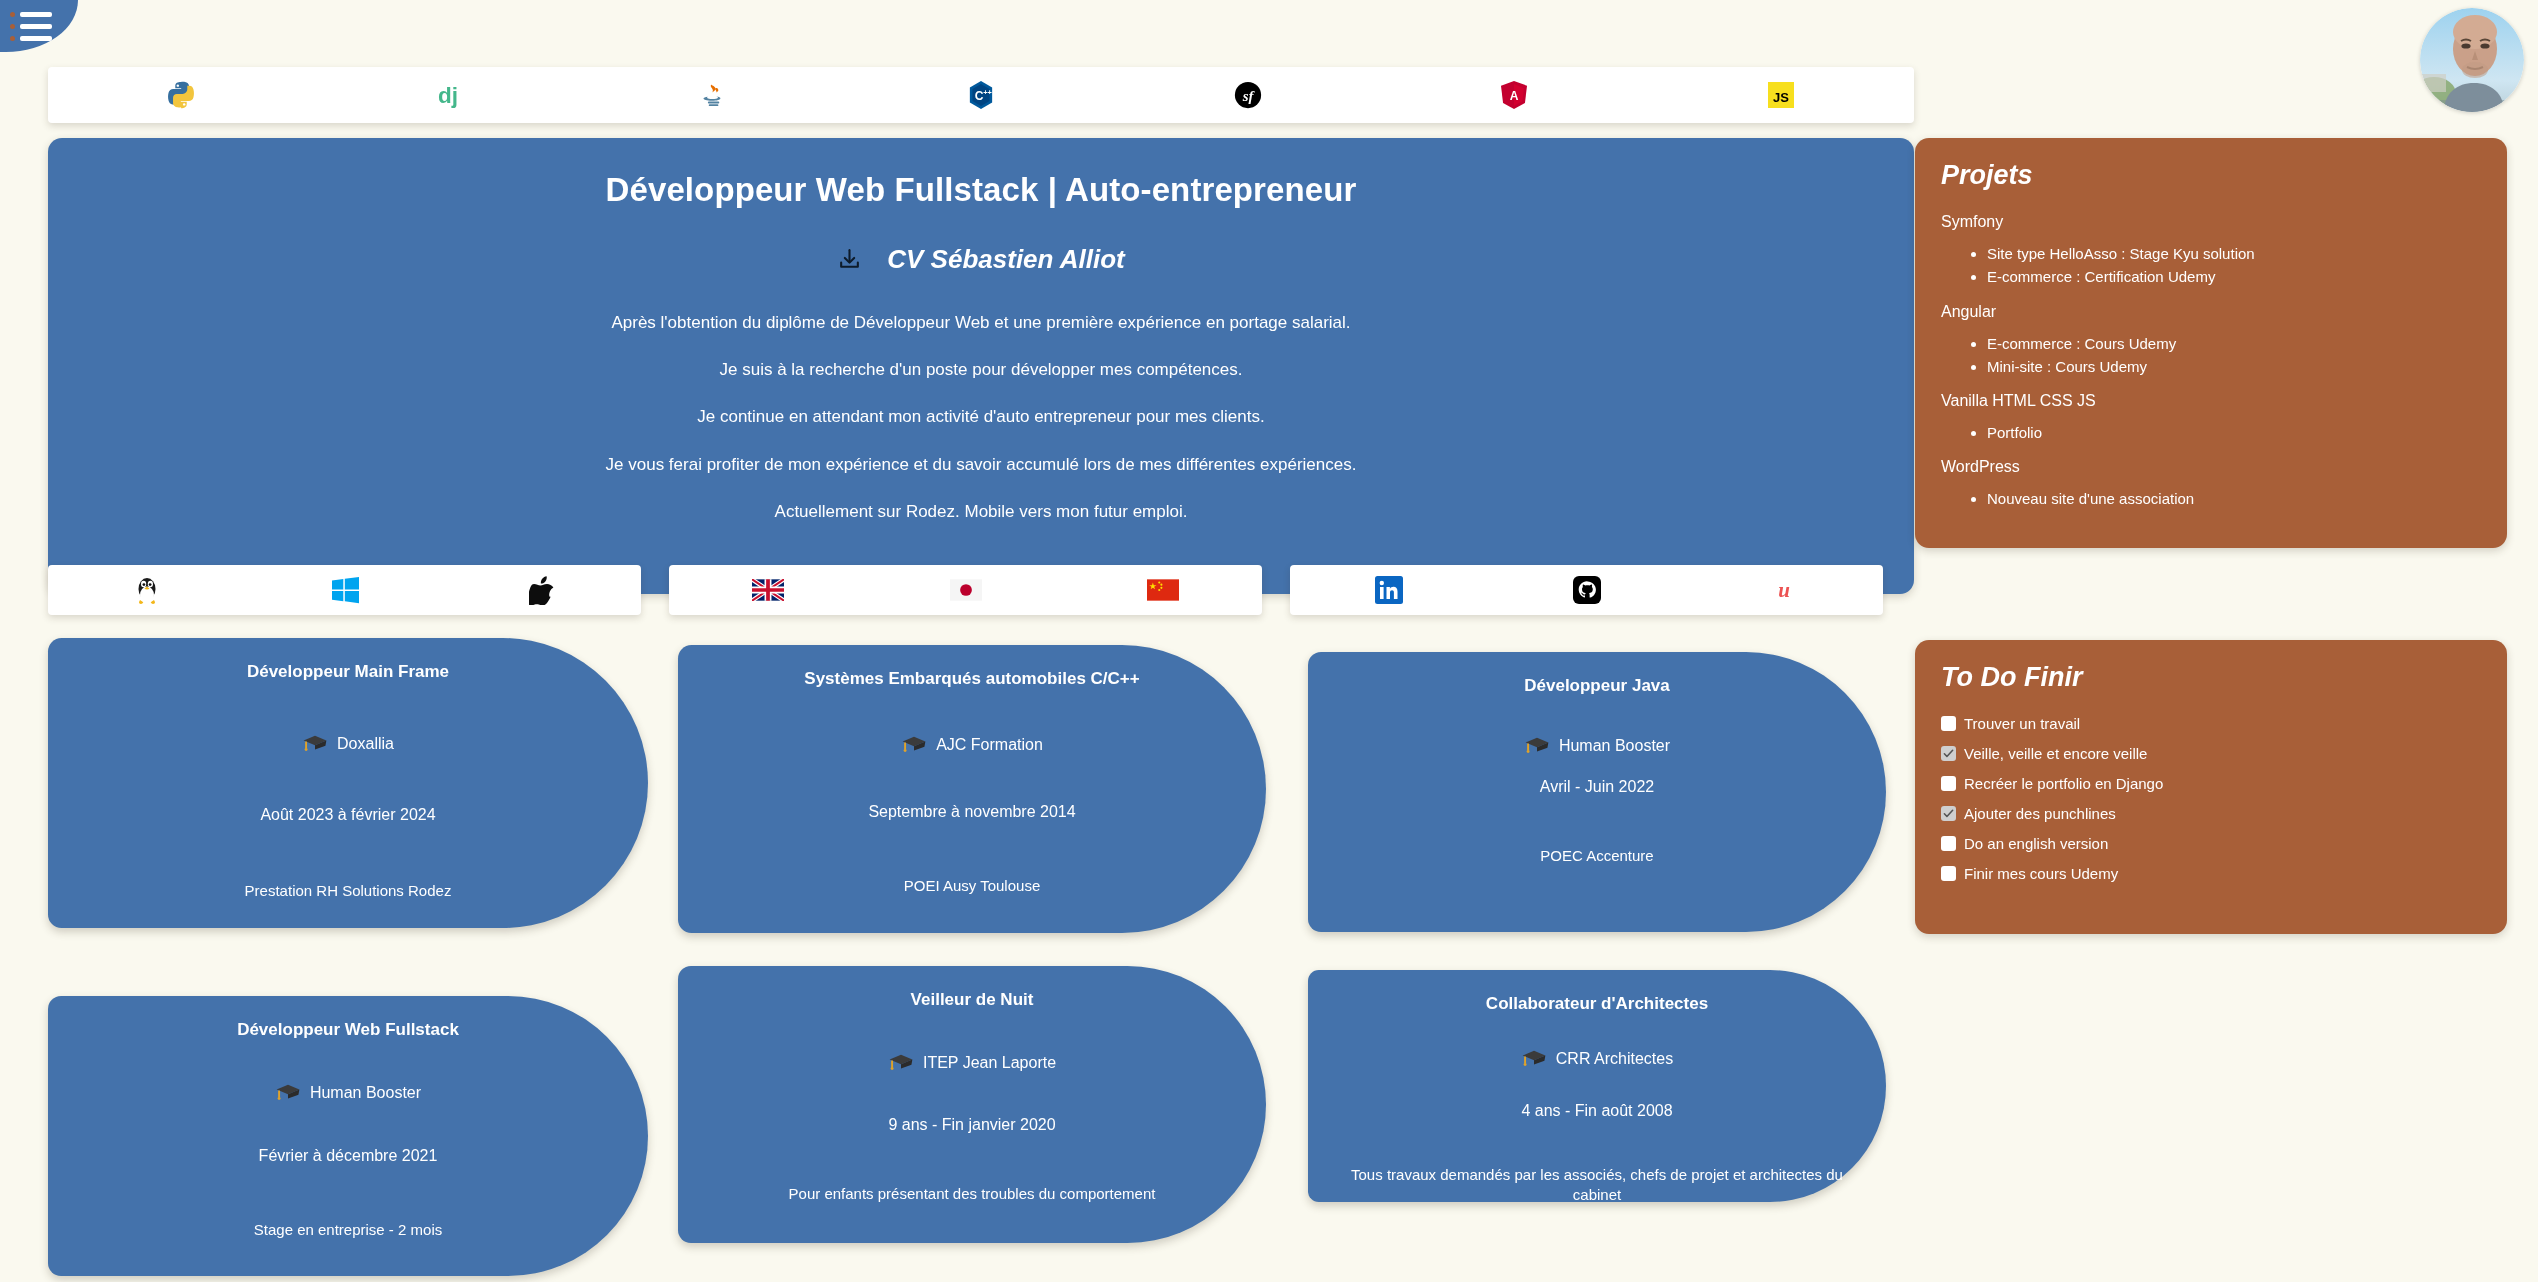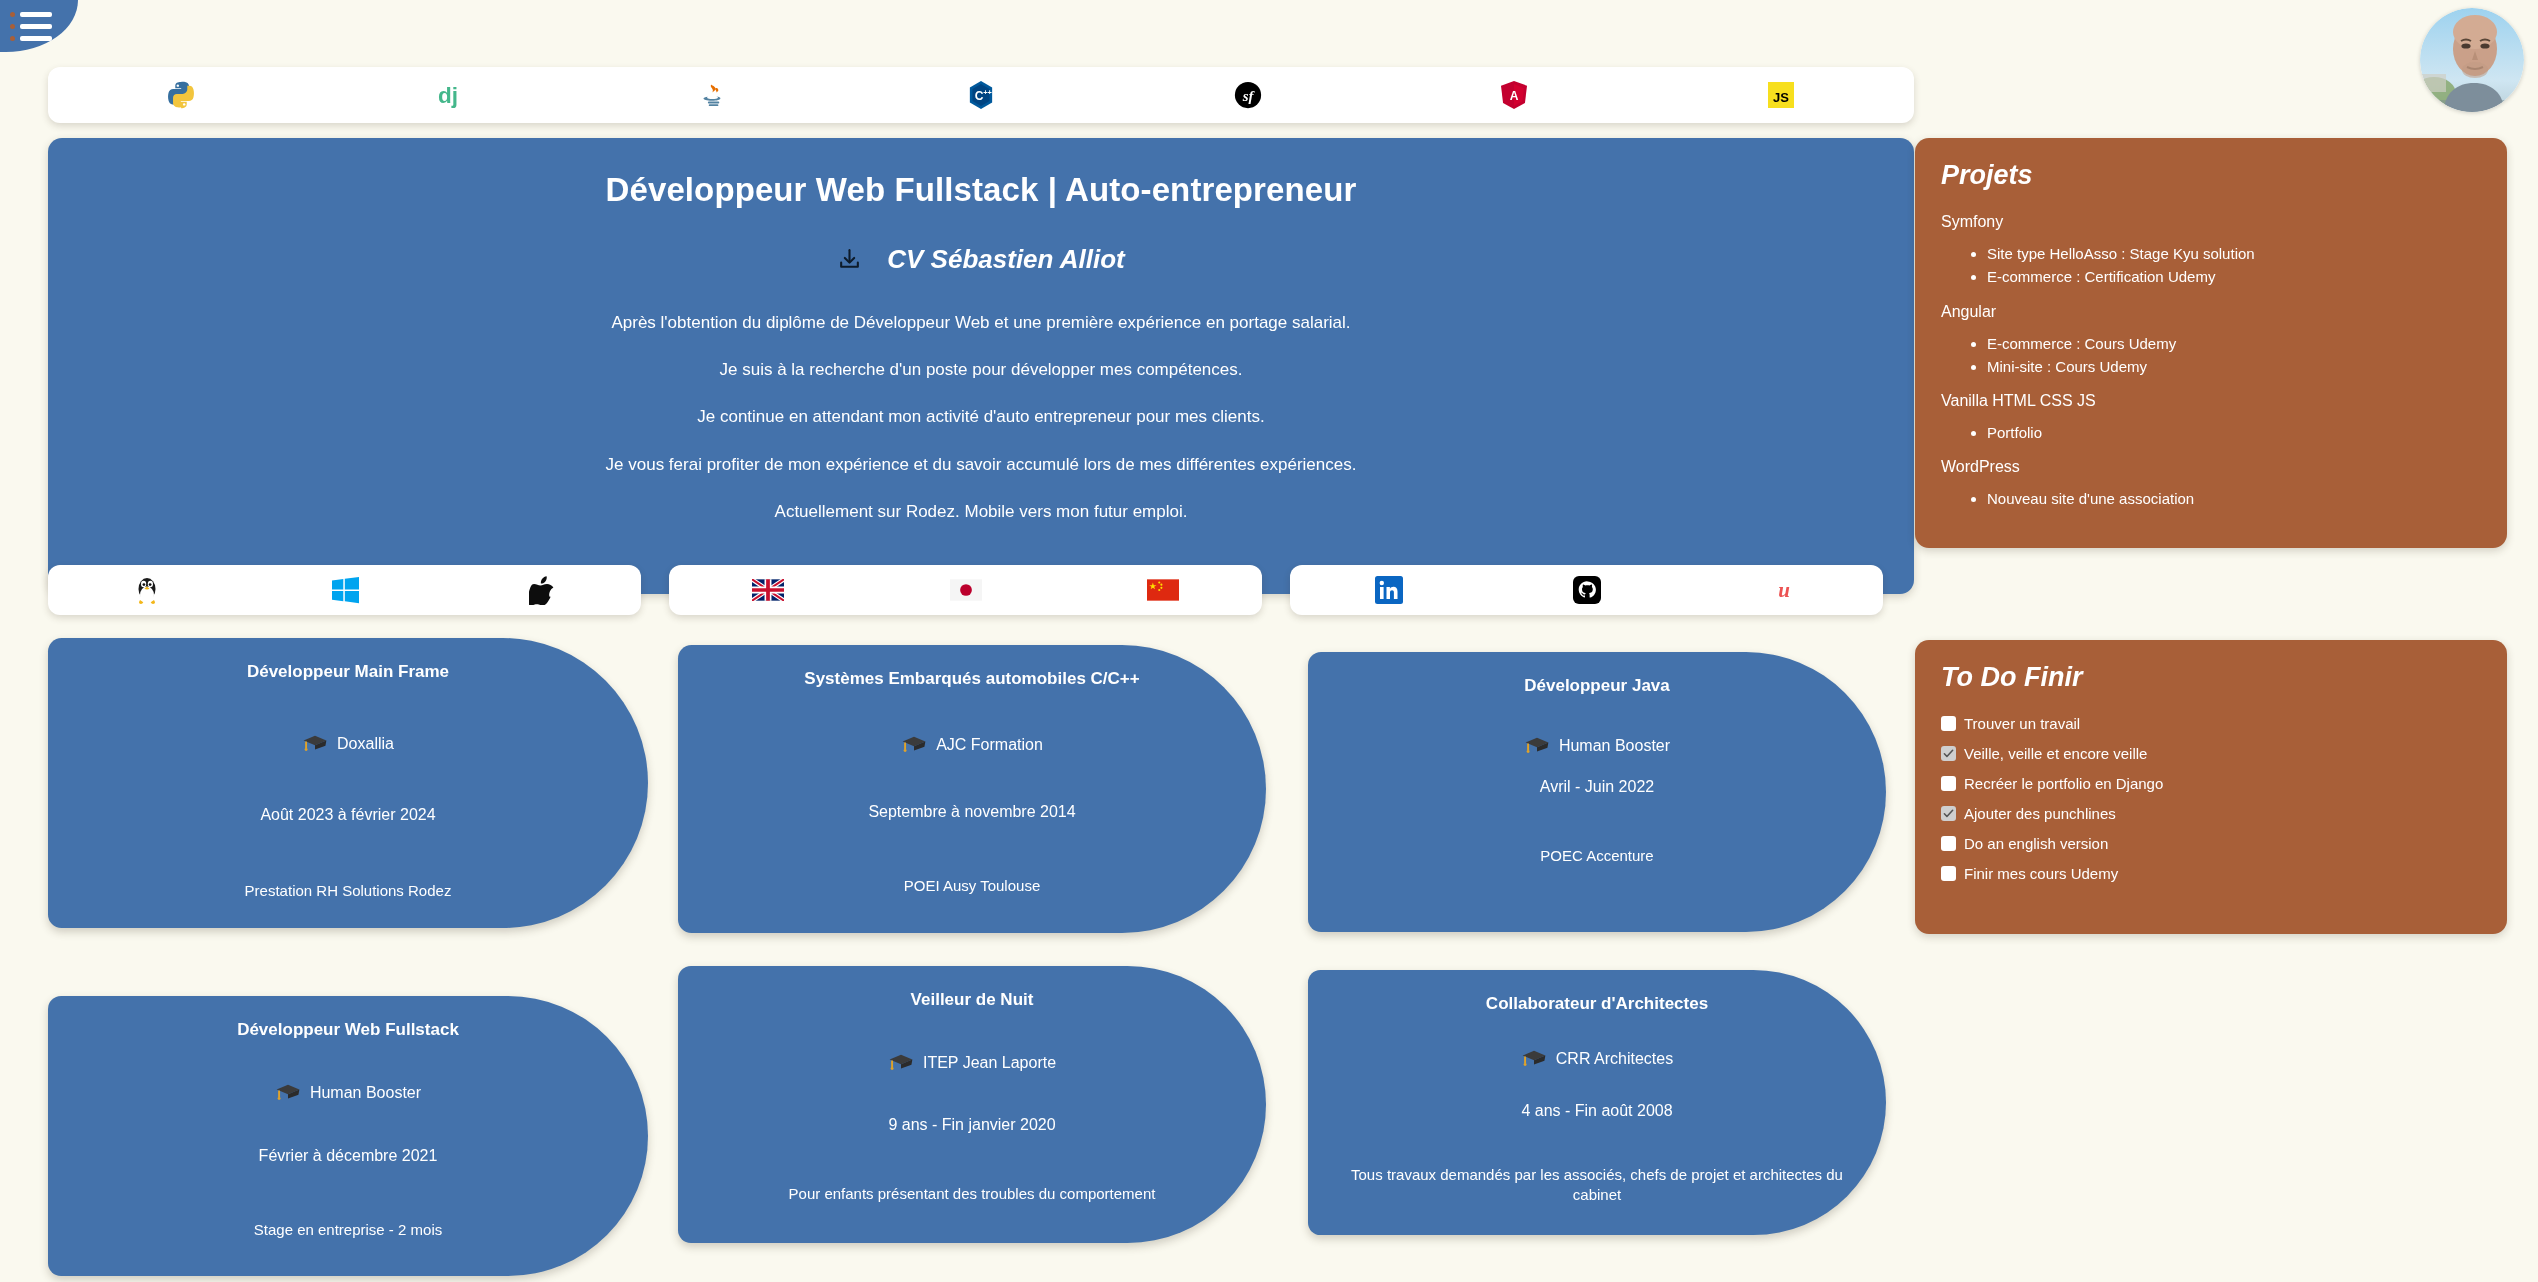--- a/index.html
+++ b/index.html
@@ -35,21 +35,21 @@
     width: 104px; height: 104px; border-radius: 50%;
     overflow: hidden; z-index: 30;
     box-shadow: 0 1px 4px rgba(0,0,0,.18);
   }
   .avatar svg { display: block; width: 104px; height: 104px; }
 
   
   .pillbar {
     position: absolute;
     background: #ffffff;
-    border-radius: 12px;
+    border-radius: 4px;
     box-shadow: 0 3px 7px rgba(60,50,30,.17);
     display: flex; align-items: flex-start;
     justify-content: space-around;
   }
   .pillbar .slot {
     flex: 1; display: flex; align-items: center; justify-content: center;
     height: 100%; cursor: pointer;
   }
   .ico { display: block; }
 
@@ -501,21 +501,21 @@
         <path d="M14 12.4L26.5 7.2l-1 5.6L14 17z" fill="#2b2b2b"></path>
         <path d="M4.2 8.3v7.5" stroke="#e0a32a" stroke-width="2.1" fill="none"></path>
         <circle cx="4.2" cy="17" r="1.6" fill="#e0a32a"></circle>
       </svg>
       <span class="org">ITEP Jean Laporte</span>
     </div>
     <div class="period" style="margin-top:43px;">9 ans - Fin janvier 2020</div>
     <div class="note" style="margin-top:50px;">Pour enfants présentant des troubles du comportement</div>
   </div>
 
-  <div class="expcard" style="left:1308px; top:970px; width:578px; height:265px;">
+  <div class="expcard" style="left:1308px; top:970px; width:578px; height:232px;">
     <div class="role">Collaborateur d'Architectes</div>
     <div class="orgline" style="margin-top:35px;">
       <svg class="capicon" width="26" height="20" viewBox="0 0 28 22">
         <path d="M14 2L1.5 7.2 14 12.4 26.5 7.2z" fill="#3b3b3b"></path>
         <path d="M14 12.4L26.5 7.2l-1 5.6L14 17z" fill="#2b2b2b"></path>
         <path d="M4.2 8.3v7.5" stroke="#e0a32a" stroke-width="2.1" fill="none"></path>
         <circle cx="4.2" cy="17" r="1.6" fill="#e0a32a"></circle>
       </svg>
       <span class="org">CRR Architectes</span>
     </div>

